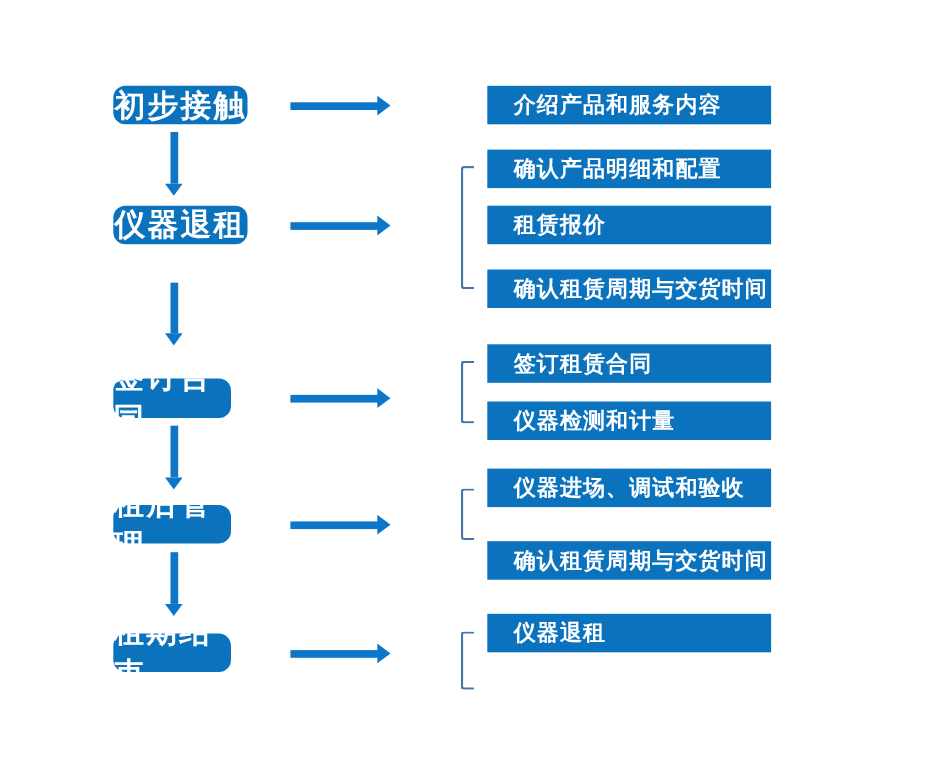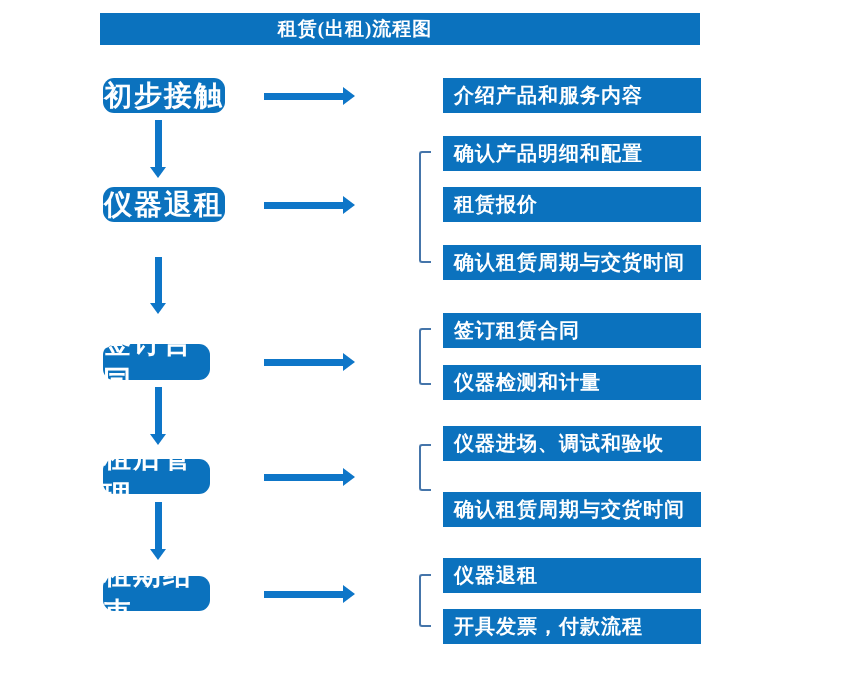--- a/index.html
+++ b/index.html
@@ -29,21 +29,21 @@
     position:absolute;left:103px;
     background:var(--box-fill);
     color:var(--text);font-size:28px;font-weight:bold;letter-spacing:2px;
     display:flex;align-items:center;justify-content:center;border-radius:11px;
   }
   .rbox{
     position:absolute;left:443px;width:258px;height:35px;
     background:var(--box-fill);
     color:var(--text);font-size:20px;font-weight:bold;letter-spacing:1px;
     display:flex;align-items:center;
-    padding-left:11px;box-sizing:border-box;
+    padding-left:24px;box-sizing:border-box;
     white-space:nowrap;
   }
   .h-arrow{position:absolute;width:91px;height:18px;}
   .h-arrow .shaft{position:absolute;left:0;top:5.5px;width:80px;height:7px;background:var(--arrow);}
   .h-arrow .head{
     position:absolute;left:79px;top:0;width:0;height:0;
     border-top:9px solid transparent;border-bottom:9px solid transparent;
     border-left:12px solid var(--arrow);
   }
   .v-arrow{position:absolute;left:150px;width:17px;}
@@ -60,40 +60,36 @@
     border-bottom:2px solid var(--bracket);
     border-radius:3px 0 0 3px;
     box-sizing:border-box;
   }
 </style>
 </head>
 <body>
 
 <div class="canvas">
 
-  <div class="title-bar">
-    <span>租赁(出租)流程图</span>
-  </div>
 
   <div class="lbox" style="top:78px;width:122px;height:35px;">初步接触</div>
   <div class="lbox" style="top:187px;width:122px;height:35px;">仪器退租</div>
   <div class="lbox" style="top:344px;width:107px;height:36px;">签订合同</div>
   <div class="lbox" style="top:459px;width:107px;height:35px;">租后管理</div>
   <div class="lbox" style="top:576px;width:107px;height:35px;">租期结束</div>
 
   <div class="rbox" style="top:78px;">介绍产品和服务内容</div>
   <div class="rbox" style="top:136px;">确认产品明细和配置</div>
   <div class="rbox" style="top:187px;">租赁报价</div>
   <div class="rbox" style="top:245px;">确认租赁周期与交货时间</div>
   <div class="rbox" style="top:313px;">签订租赁合同</div>
   <div class="rbox" style="top:365px;">仪器检测和计量</div>
   <div class="rbox" style="top:426px;text-align:right;">仪器进场、调试和验收</div>
   <div class="rbox" style="top:492px;">确认租赁周期与交货时间</div>
   <div class="rbox" style="top:558px;">仪器退租</div>
-  <div class="rbox" style="top:609px;">开具发票，付款流程</div>
 
   <div class="h-arrow" style="left:264px;top:87px;">
       <div class="shaft"></div>
       <div class="head"></div>
     </div>
   <div class="h-arrow" style="left:264px;top:196px;">
       <div class="shaft"></div>
       <div class="head"></div>
     </div>
   <div class="h-arrow" style="left:264px;top:353px;">

